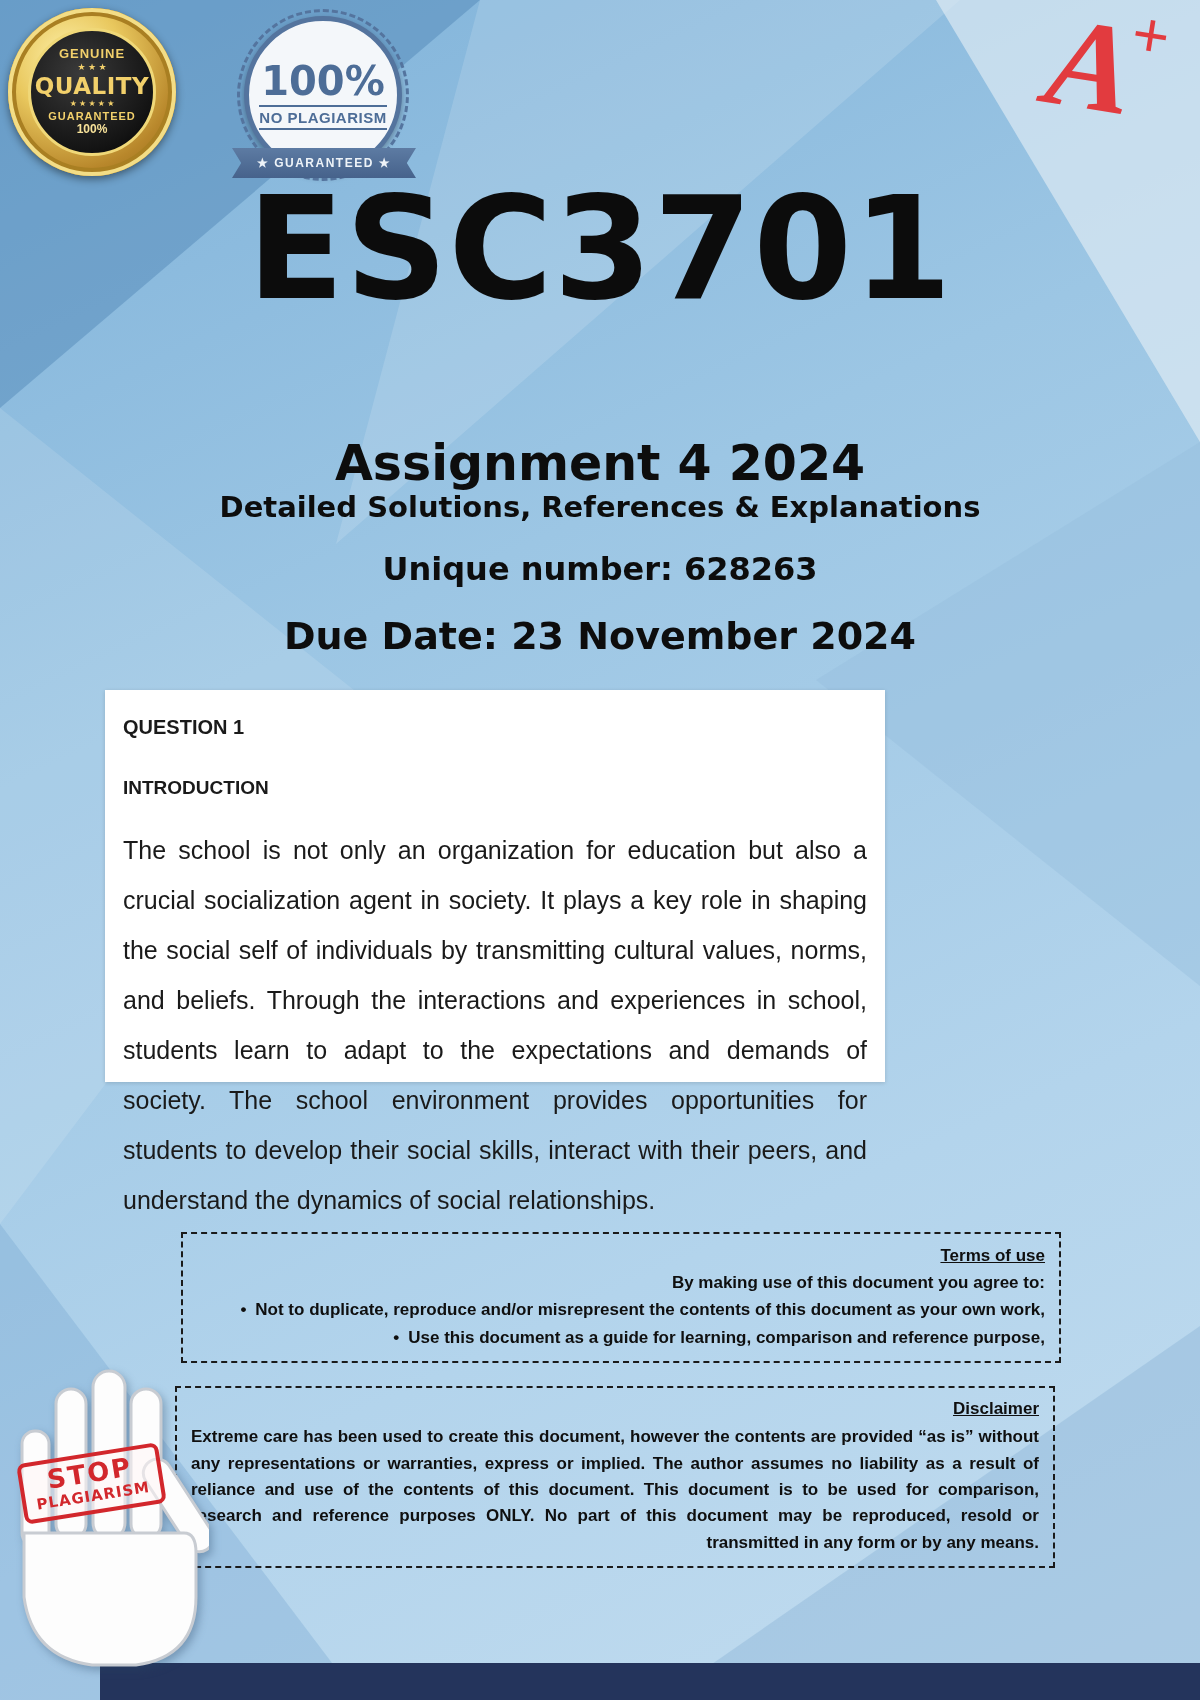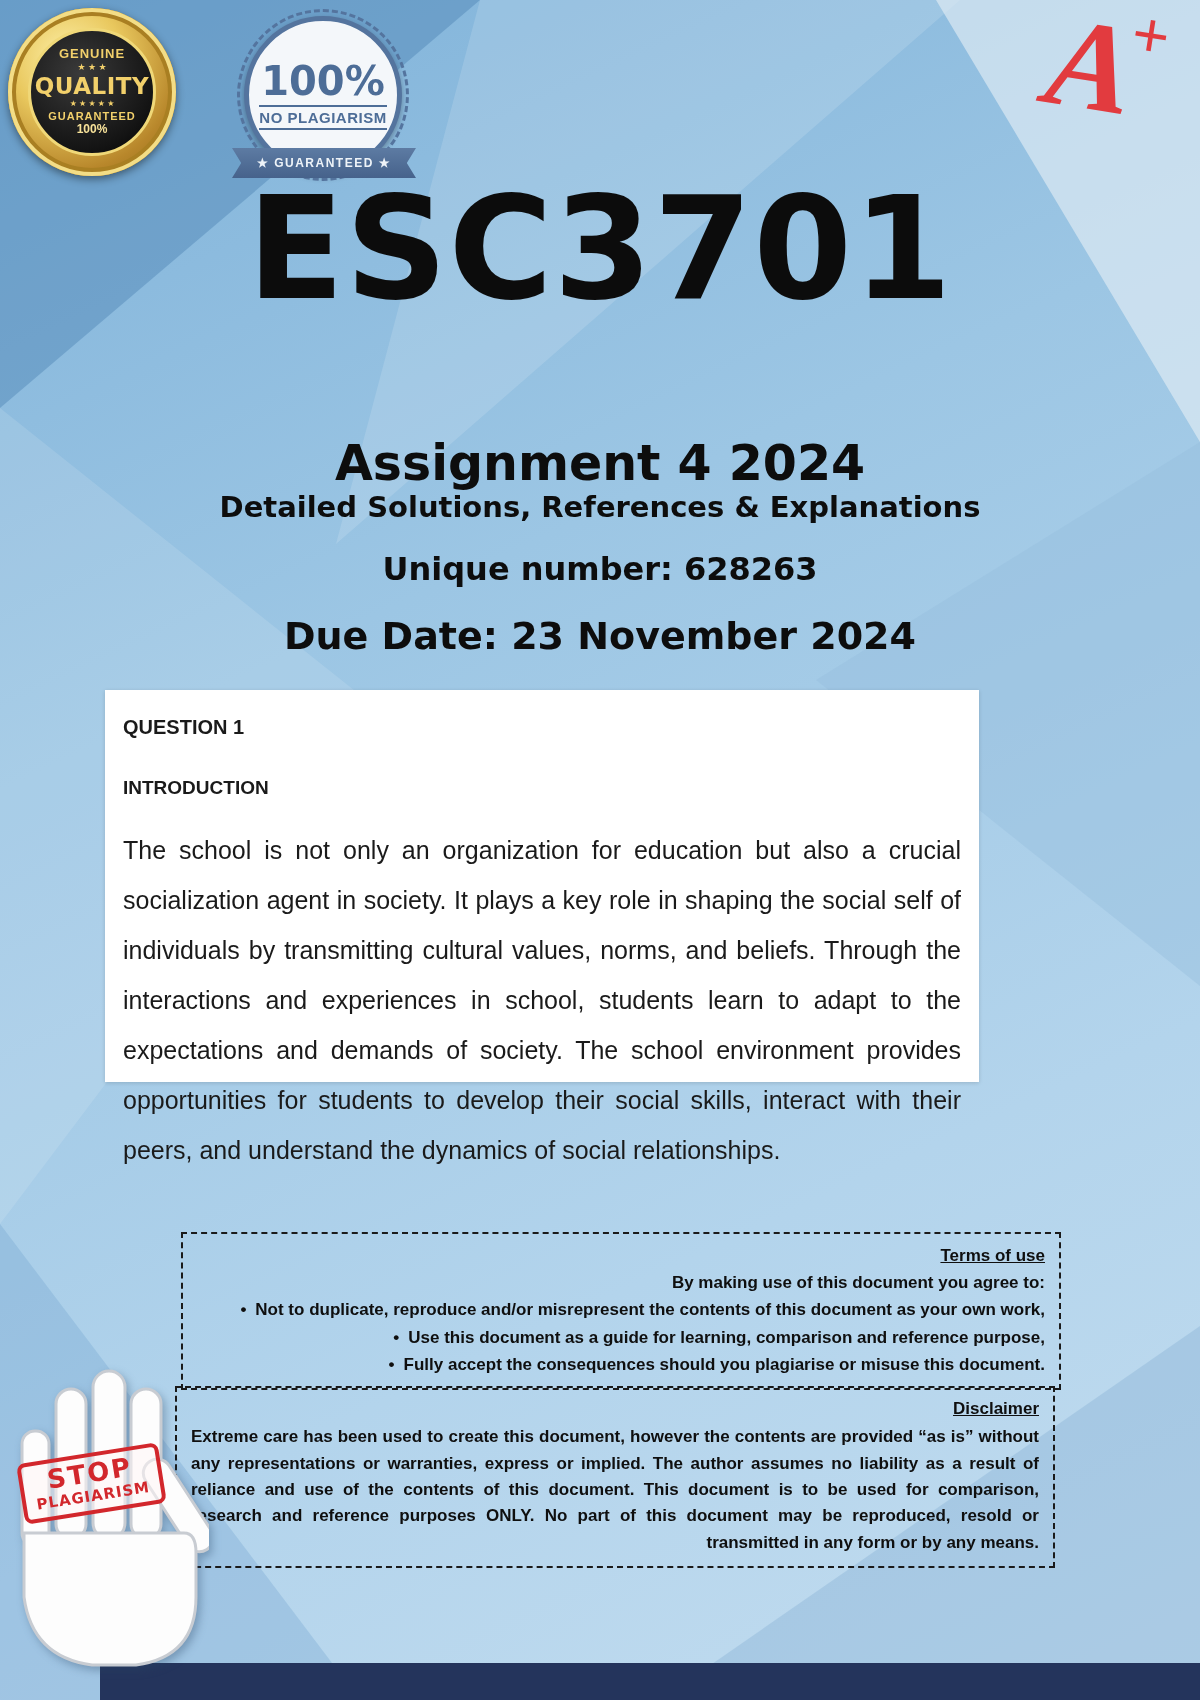--- a/index.html
+++ b/index.html
@@ -91,21 +91,21 @@
     letter-spacing: 1px; line-height: 1;
   }
   .h-center { left: 0; right: 0; text-align: center; color: #0d0d0d; font-family: "DejaVu Sans", sans-serif; font-weight: 900; }
   .assignment-line { top: 408px; font-size: 49px; margin-top: 27px; }
   .subtitle-line  { top: 490px; font-size: 29px; }
   .unique-line    { top: 550px; font-size: 32px; }
   .due-line       { top: 614px; font-size: 38px; }
 
   
   .content-card {
-    left: 105px; top: 690px; width: 874px; height: 392px;
+    left: 105px; top: 690px; width: 780px; height: 392px;
     background: #ffffff;
     padding: 26px 18px;
     color: #1a1a1a;
     box-shadow: 0 1px 4px rgba(0,0,0,0.15);
   }
   .question-title { font-size: 20px; font-weight: bold; margin-bottom: 38px; }
   .section-title  { font-size: 19px; font-weight: bold; margin-bottom: 26px; }
   .body-paragraph {
     font-size: 25px; line-height: 2.0;
     text-align: justify;
@@ -201,21 +201,20 @@
     <div class="question-title">QUESTION 1</div>
     <div class="section-title">INTRODUCTION</div>
     <p class="body-paragraph">The school is not only an organization for education but also a crucial socialization agent in society. It plays a key role in shaping the social self of individuals by transmitting cultural values, norms, and beliefs. Through the interactions and experiences in school, students learn to adapt to the expectations and demands of society. The school environment provides opportunities for students to develop their social skills, interact with their peers, and understand the dynamics of social relationships.</p>
   </div>
 
   <div class="layer terms-box">
     <div class="box-title">Terms of use</div>
     <div>By making use of this document you agree to:</div>
     <div class="term-item"><span class="bullet">•</span><span>Not to duplicate, reproduce and/or misrepresent the contents of this document as your own work,</span></div>
     <div class="term-item"><span class="bullet">•</span><span>Use this document as a guide for learning, comparison and reference purpose,</span></div>
-    <div class="term-item"><span class="bullet">•</span><span>Fully accept the consequences should you plagiarise or misuse this document.</span></div>
   </div>
 
   <div class="layer disclaimer-box">
     <div class="box-title">Disclaimer</div>
     <div class="disclaimer-body">Extreme care has been used to create this document, however the contents are provided “as is” without any representations or warranties, express or implied. The author assumes no liability as a result of reliance and use of the contents of this document. This document is to be used for comparison, research and reference purposes ONLY. No part of this document may be reproduced, resold or transmitted in any form or by any means.</div>
   </div>
 
   <div class="layer hand-wrap">
     <svg width="195" height="340" viewBox="0 0 195 340">
       <g fill="#fdfdfd" stroke="#c8ccd2" stroke-width="3">

